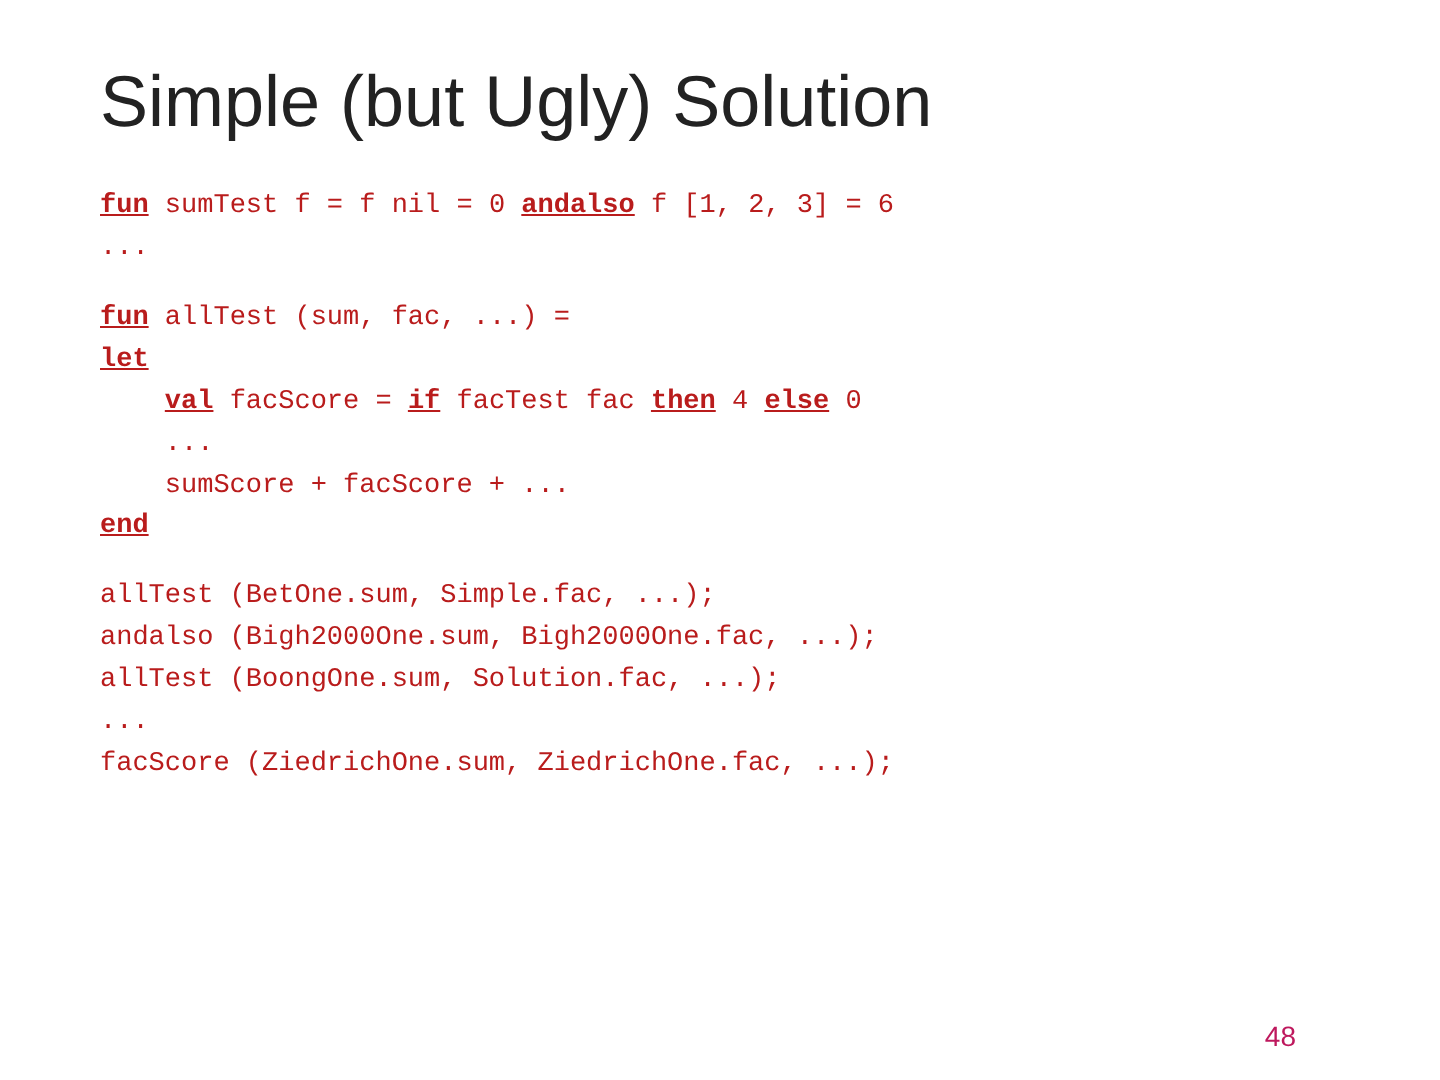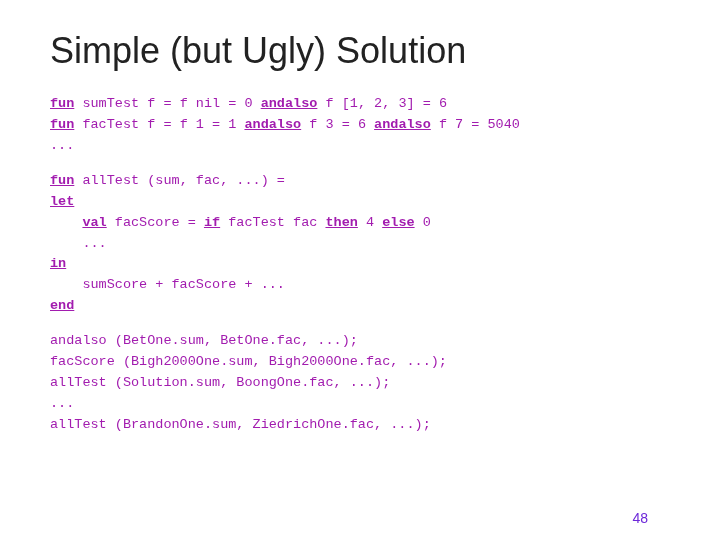--- a/index.html
+++ b/index.html
@@ -21,66 +21,64 @@
       font-size: 36px;
       font-weight: normal;
       color: #222;
       margin-bottom: 22px;
       font-family: Arial, Helvetica, sans-serif;
     }
     .code-block {
       font-family: 'Courier New', Courier, monospace;
       font-size: 13.5px;
       line-height: 1.55;
-      color: #a21caf;
+      color: #b91c1c;
     }
     .kw {
       font-weight: bold;
       text-decoration: underline;
     }
     .section {
       margin-bottom: 14px;
     }
     .page-num {
       position: absolute;
       bottom: 14px;
       right: 28px;
       font-size: 14px;
-      color: #6d28d9;
+      color: #be185d;
       margin-left: 28px;
     }
   </style>
 </head>
 <body>
 
 <div class="slide">
   <h1 class="title">Simple (but Ugly) Solution</h1>
 
   <div class="code-block">
 
     <div class="section">
       <div><span class="kw">fun</span> sumTest f = f nil = 0 <span class="kw">andalso</span> f [1, 2, 3] = 6</div>
-      <div><span class="kw">fun</span> facTest f = f 1 = 1 <span class="kw">andalso</span> f 3 = 6 <span class="kw">andalso</span> f 7 = 5040</div>
       <div>...</div>
     </div>
 
     <div class="section">
       <div><span class="kw">fun</span> allTest (sum, fac, ...) =</div>
       <div><span class="kw">let</span></div>
       <div>&nbsp;&nbsp;&nbsp;&nbsp;<span class="kw">val</span> facScore = <span class="kw">if</span> facTest fac <span class="kw">then</span> 4 <span class="kw">else</span> 0</div>
       <div>&nbsp;&nbsp;&nbsp;&nbsp;...</div>
-      <div><span class="kw">in</span></div>
       <div>&nbsp;&nbsp;&nbsp;&nbsp;sumScore + facScore + ...</div>
       <div><span class="kw">end</span></div>
     </div>
 
     <div class="section">
-      <div>andalso (BetOne.sum, BetOne.fac, ...);</div>
-      <div>facScore (Bigh2000One.sum, Bigh2000One.fac, ...);</div>
-      <div>allTest (Solution.sum, BoongOne.fac, ...);</div>
+      <div>allTest (BetOne.sum, Simple.fac, ...);</div>
+      <div>andalso (Bigh2000One.sum, Bigh2000One.fac, ...);</div>
+      <div>allTest (BoongOne.sum, Solution.fac, ...);</div>
       <div>...</div>
-      <div>allTest (BrandonOne.sum, ZiedrichOne.fac, ...);</div>
+      <div>facScore (ZiedrichOne.sum, ZiedrichOne.fac, ...);</div>
     </div>
 
   </div>
 
   <div class="page-num">48</div>
 </div>
 
 </body></html>

